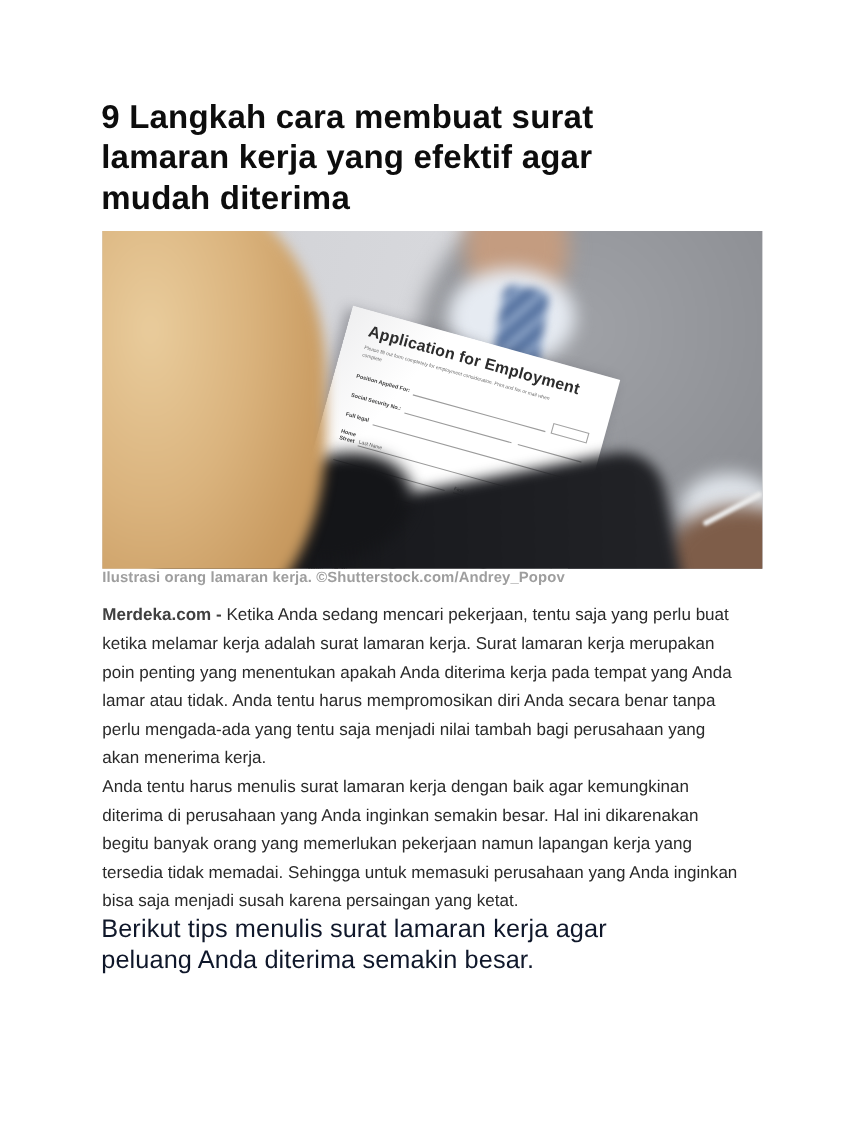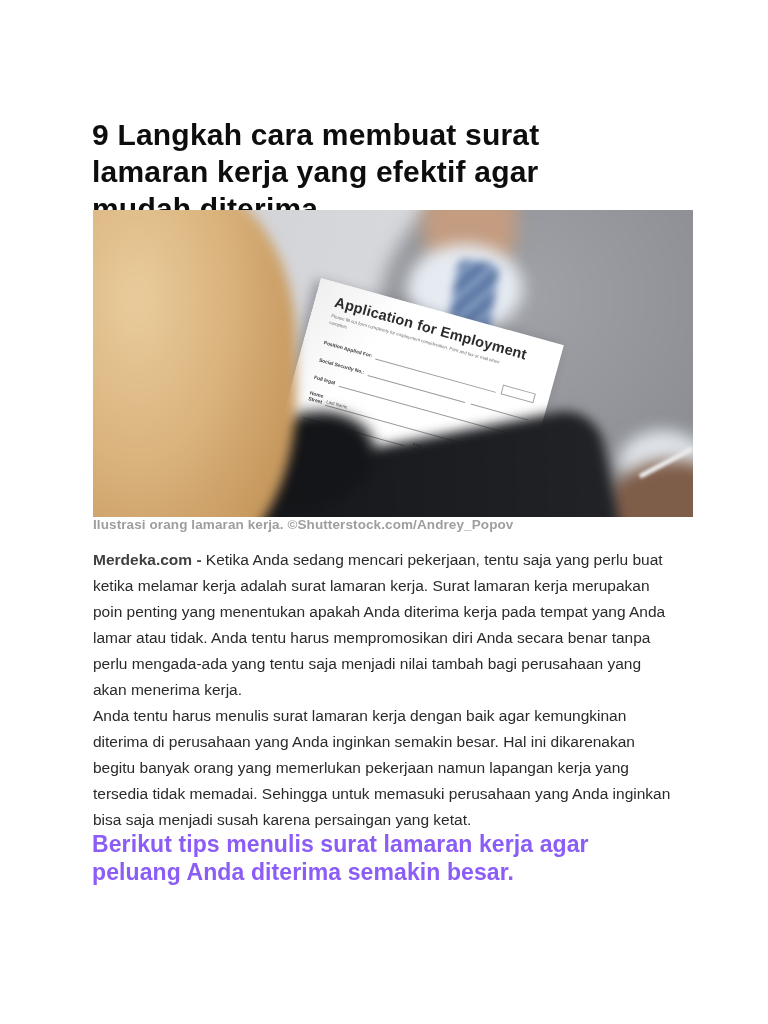--- a/index.html
+++ b/index.html
@@ -2,21 +2,21 @@
 <html><head>
 <meta charset="utf-8">
 <style>
   html,body{margin:0;padding:0;}
   body{
     width:768px;height:1024px;position:relative;overflow:hidden;
     background:#ffffff;
     font-family:"Liberation Sans", sans-serif;
   }
   .page-title{
-    position:absolute;left:92px;top:96px;width:640px;
+    position:absolute;left:92px;top:68px;width:640px;
     font-size:30px;font-weight:bold;line-height:37px;color:#0d0d0d;
     letter-spacing:0.2px;white-space:pre-line;
   }
   
   .photo{
     position:absolute;left:93px;top:210px;width:600px;height:307px;
     overflow:hidden;
     background:linear-gradient(105deg,#cfd0d4 0%,#d7d8dc 45%,#dcdde1 65%,#cbccd0 100%);
   }
   .photo *{position:absolute;}
@@ -65,21 +65,21 @@
     position:absolute;left:93px;top:517px;
     font-size:13.5px;font-weight:bold;color:#9e9e9e;letter-spacing:0.1px;
   }
   .article-body{
     position:absolute;left:93px;top:547px;width:645px;
     font-size:15.5px;line-height:26px;color:#2a2a2a;white-space:pre-line;
   }
   .lead{font-weight:bold;color:#404040;}
   .subheading{
     position:absolute;left:92px;top:831px;width:645px;
-    font-size:23px;font-weight:bold;line-height:27.5px;color:#8b5cf6;
+    font-size:23px;font-weight:normal;line-height:27.5px;color:#0f172a;
     letter-spacing:0.1px;white-space:pre-line;
   }
 </style>
 </head>
 <body>
 
 <h1 class="page-title">9 Langkah cara membuat surat
 lamaran kerja yang efektif agar
 mudah diterima</h1>
 

